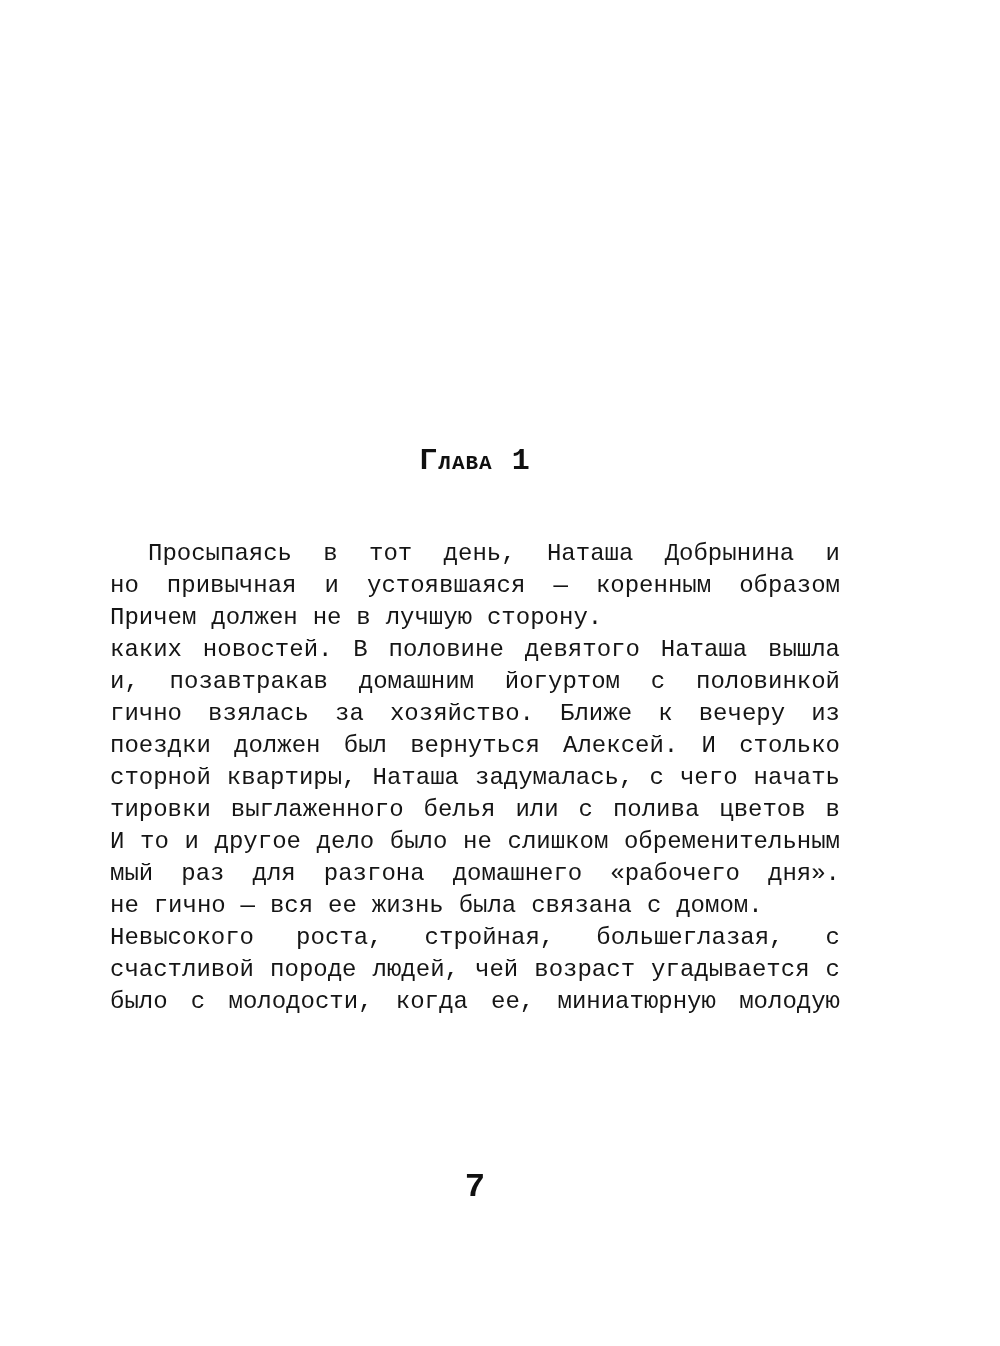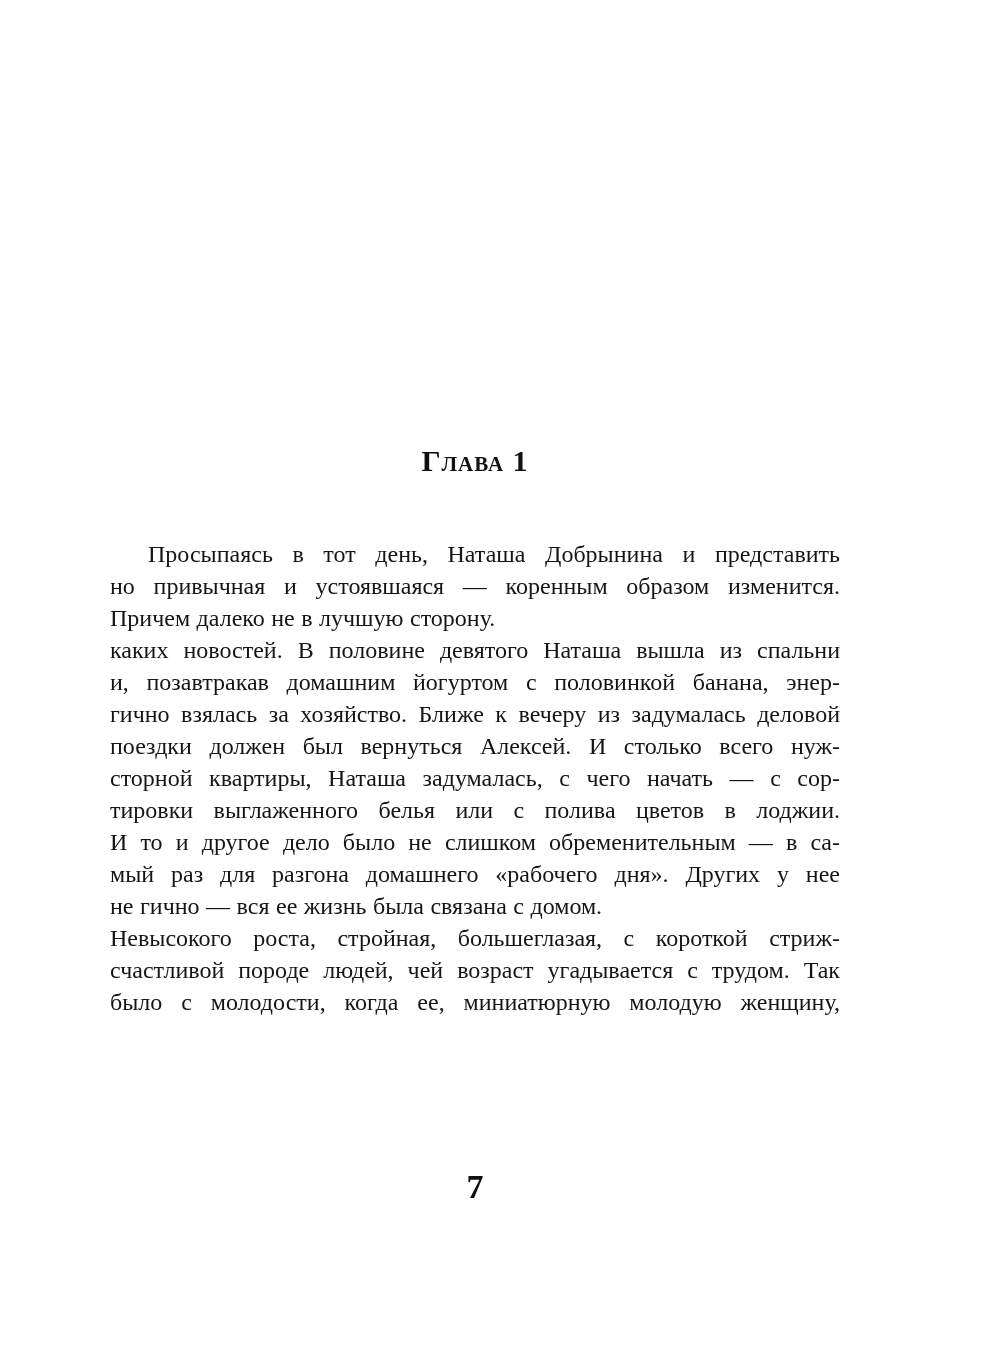--- a/index.html
+++ b/index.html
@@ -1,15 +1,15 @@
 <!DOCTYPE html>
 <html lang="ru"><head>
 <meta charset="utf-8">
 <style>
-  * { margin: 0; padding: 0; box-sizing: border-box; }
+  * { margin: 0; padding: 0; box-sizing: border-box; font-family: Liberation Mono, monospace; }
   html, body {
     width: 1000px;
     background: #ffffff;
     font-family: "Liberation Serif", "DejaVu Serif", serif;
   }
   .page {
     position: relative;
     width: 1000px;
     height: 1346px;
     background: #ffffff;
@@ -63,21 +63,21 @@
 </head>
 <body>
 
 <div class="page">
   <h1 class="chapter-title">Глава 1</h1>
 
   <div class="body-text" id="body-text">
       <div class="paragraph">
         <div class="line first-line">Просыпаясь в тот день, Наташа Добрынина и представить</div>
         <div class="line">но привычная и устоявшаяся — коренным образом изменится.</div>
-        <div class="line no-justify">Причем далеко не в лучшую сторону.</div>
+        <div class="line no-justify">Причем должен не в лучшую сторону.</div>
       </div>
       <div class="paragraph">
         <div class="line">каких новостей. В половине девятого Наташа вышла из спальни</div>
         <div class="line">и, позавтракав домашним йогуртом с половинкой банана, энер-</div>
         <div class="line">гично взялась за хозяйство. Ближе к вечеру из задумалась деловой</div>
         <div class="line">поездки должен был вернуться Алексей. И столько всего нуж-</div>
         <div class="line">сторной квартиры, Наташа задумалась, с чего начать — с сор-</div>
         <div class="line">тировки выглаженного белья или с полива цветов в лоджии.</div>
         <div class="line">И то и другое дело было не слишком обременительным — в са-</div>
         <div class="line">мый раз для разгона домашнего «рабочего дня». Других у нее</div>

